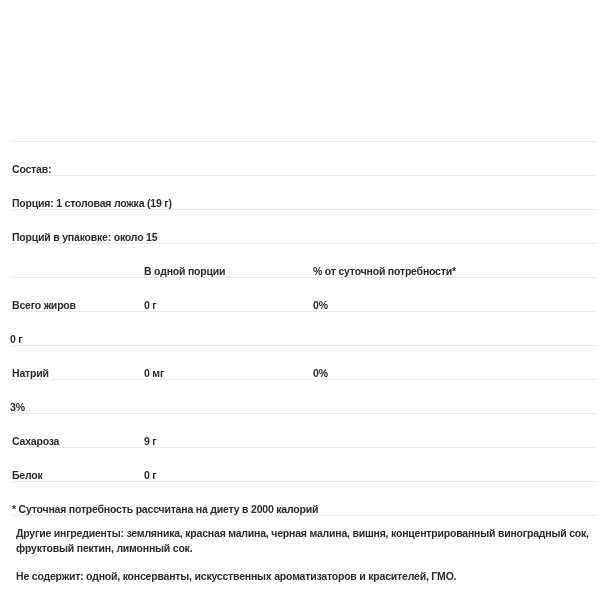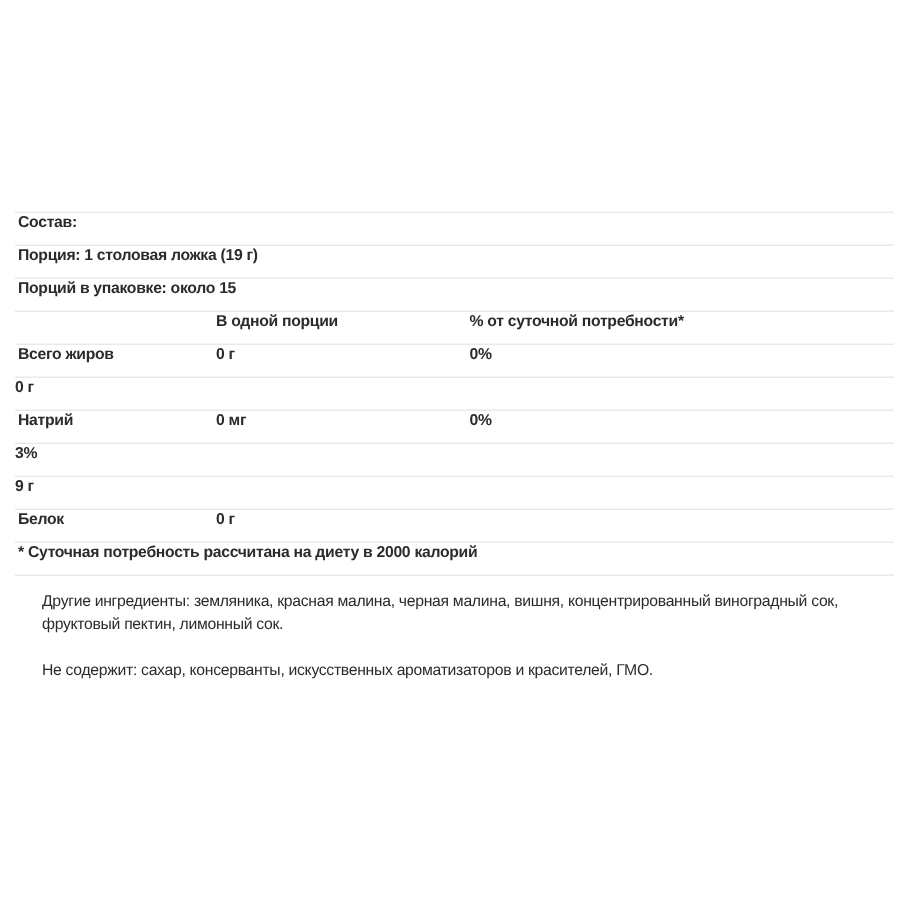--- a/index.html
+++ b/index.html
@@ -26,22 +26,22 @@
     font-weight: bold;
     font-size: 10.5px;
     letter-spacing: -0.2px;
   }
   .facts-table {
     width: 100%;
     border-bottom: 1px solid #e9e9e9;
   }
   .row {
     display: flex;
-    align-items: flex-start;
-    height: 22px;
+    align-items: flex-end;
+    height: 34px;
     box-sizing: border-box;
     border-top: 1px solid #e9e9e9;
     white-space: nowrap;
   }
   .c1 {
     width: 134px;
     box-sizing: border-box;
     padding-left: 2px;
     flex-shrink: 0;
   }
@@ -49,25 +49,25 @@
     width: 169px;
     flex-shrink: 0;
   }
   .c3 {
     flex: 1;
   }
   .full {
     padding-left: 2px;
   }
   .para {
-    margin: 16px;
+    margin: 4px;
     padding-left: 2px;
     line-height: 15px;
     font-size: 10.5px;
-    font-weight: normal;
+    font-weight: bold;
     letter-spacing: -0.2px;
     color: #2b2b2b;
   }
   .para-ingredients { margin-top: 10px; }
   .para-freeof { margin-top: 13px; }
 </style>
 </head>
 <body>
 
 <div class="page">
@@ -109,34 +109,35 @@
         <span class="c1">Натрий</span>
         <span class="c2">0 мг</span>
         <span class="c3">0%</span>
       </div>
 
       <div class="row">
         <span class="c3">3%</span>
       </div>
 
       <div class="row">
+        <span class="c1">Сахароза</span>
         <span class="c2">9 г</span>
         <span class="c3"></span>
       </div>
 
       <div class="row">
         <span class="c1">Белок</span>
         <span class="c2">0 г</span>
         <span class="c3"></span>
       </div>
 
       <div class="row">
         <span class="full">* Суточная потребность рассчитана на диету в 2000 калорий</span>
       </div>
 
     </div>
 
     <p class="para para-ingredients">Другие ингредиенты: земляника, красная малина, черная малина, вишня, концентрированный виноградный сок, фруктовый пектин, лимонный сок.</p>
 
-    <p class="para para-freeof">Не содержит: сахар, консерванты, искусственных ароматизаторов и красителей, ГМО.</p>
+    <p class="para para-freeof">Не содержит: одной, консерванты, искусственных ароматизаторов и красителей, ГМО.</p>
 
   </div>
 </div>
 
 </body></html>

